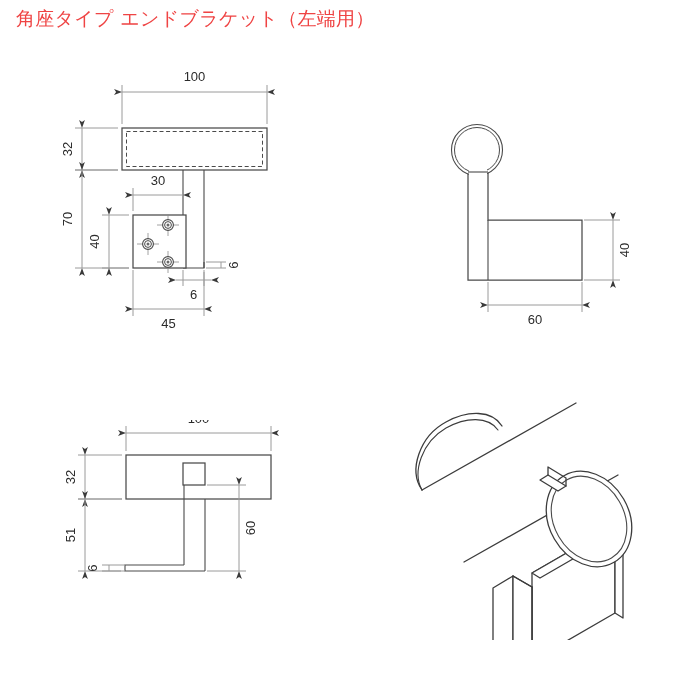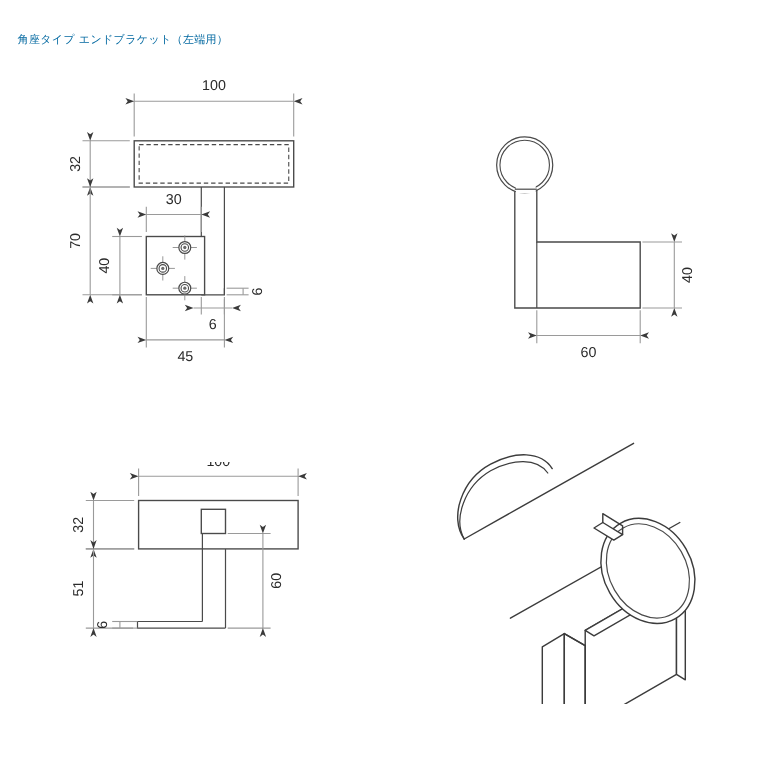--- a/index.html
+++ b/index.html
@@ -17,23 +17,23 @@
   #sheet {
     position: absolute;
     left: 0; top: 0;
     width: 700px;
     height: 700px;
     background: #ffffff;
   }
   .title-text {
     position: absolute;
     left: 16px;
-    top: 29px;
-    font-size: 10px;
-    color: #0369a1;
+    top: 6px;
+    font-size: 19px;
+    color: #ef4444;
     letter-spacing: 0.3px;
     white-space: nowrap;
     font-family: "DejaVu Sans", sans-serif;
   }
   svg { display: block; }
   
   .part-fill { fill: #ffffff; }
   .outline {
     fill: #ffffff;
     stroke: #4a4a4a;

